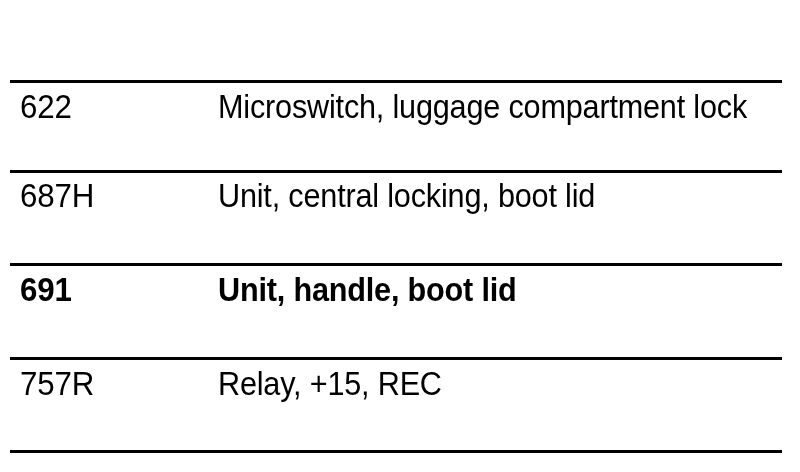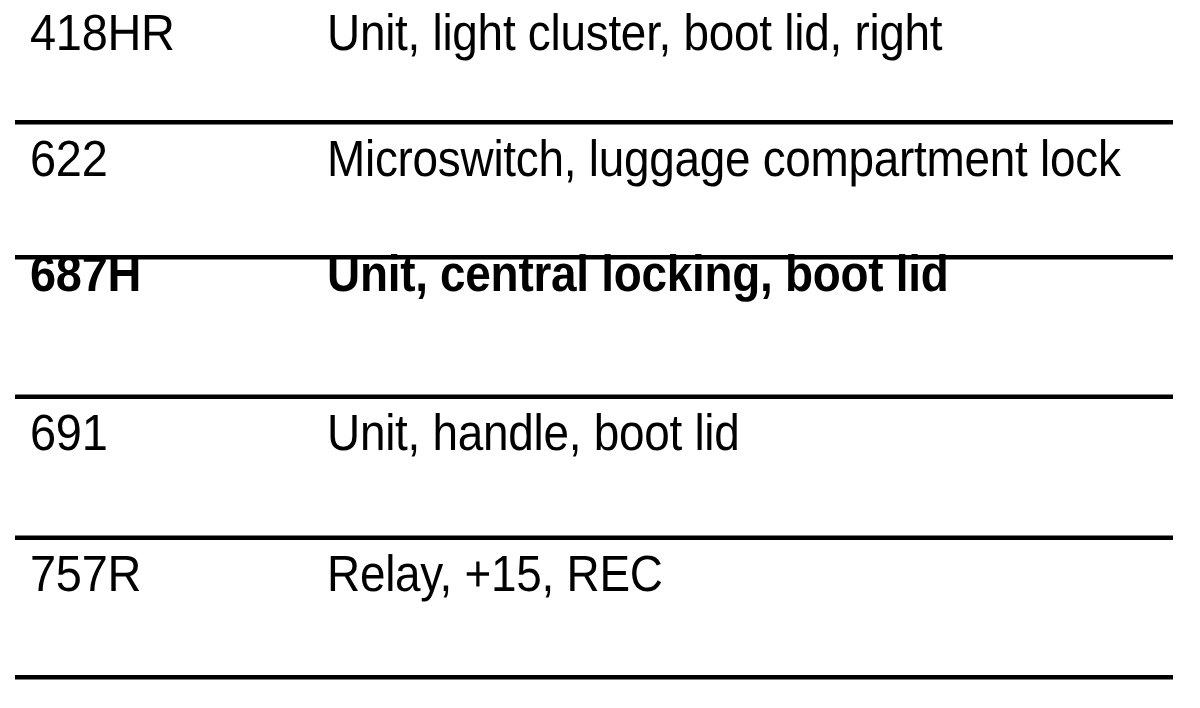--- a/index.html
+++ b/index.html
@@ -27,22 +27,22 @@
   .row {
     position: absolute;
     left: 0;
     width: 800px;
     box-sizing: border-box;
   }
 
   
   .row-0 { top: 0px;   height: 80px;  }
   .row-1 { top: 83px;  height: 105px;  }
-  .row-2 { top: 160px; height: 86px; font-weight: bold;  }
-  .row-3 { top: 266px; height: 80px;  }
+  .row-2 { top: 172px; height: 86px;  }
+  .row-3 { top: 266px; height: 80px; font-weight: bold;  }
   .row-4 { top: 360px; height: 114px;  }
 
   .row-inner {
     position: relative;
     height: 100%;
     display: block;
   }
 
   .cell-code {
     position: absolute;
@@ -82,26 +82,20 @@
   .rule-1 { top: 170px; }
   .rule-2 { top: 263px; }
   .rule-3 { top: 357px; }
   .rule-4 { top: 450px; }
 </style>
 </head>
 <body>
 
 <div class="parts-table">
 
-  <div class="row row-0">
-    <div class="row-inner">
-      <div class="cell-code">418HR</div>
-      <div class="cell-desc">Unit, light cluster, boot lid, right</div>
-    </div>
-  </div>
 
   <div class="rule rule-0"></div>
 
   <div class="row row-1">
     <div class="row-inner">
       <div class="cell-code">622</div>
       <div class="cell-desc">Microswitch, luggage compartment lock</div>
     </div>
   </div>
 

